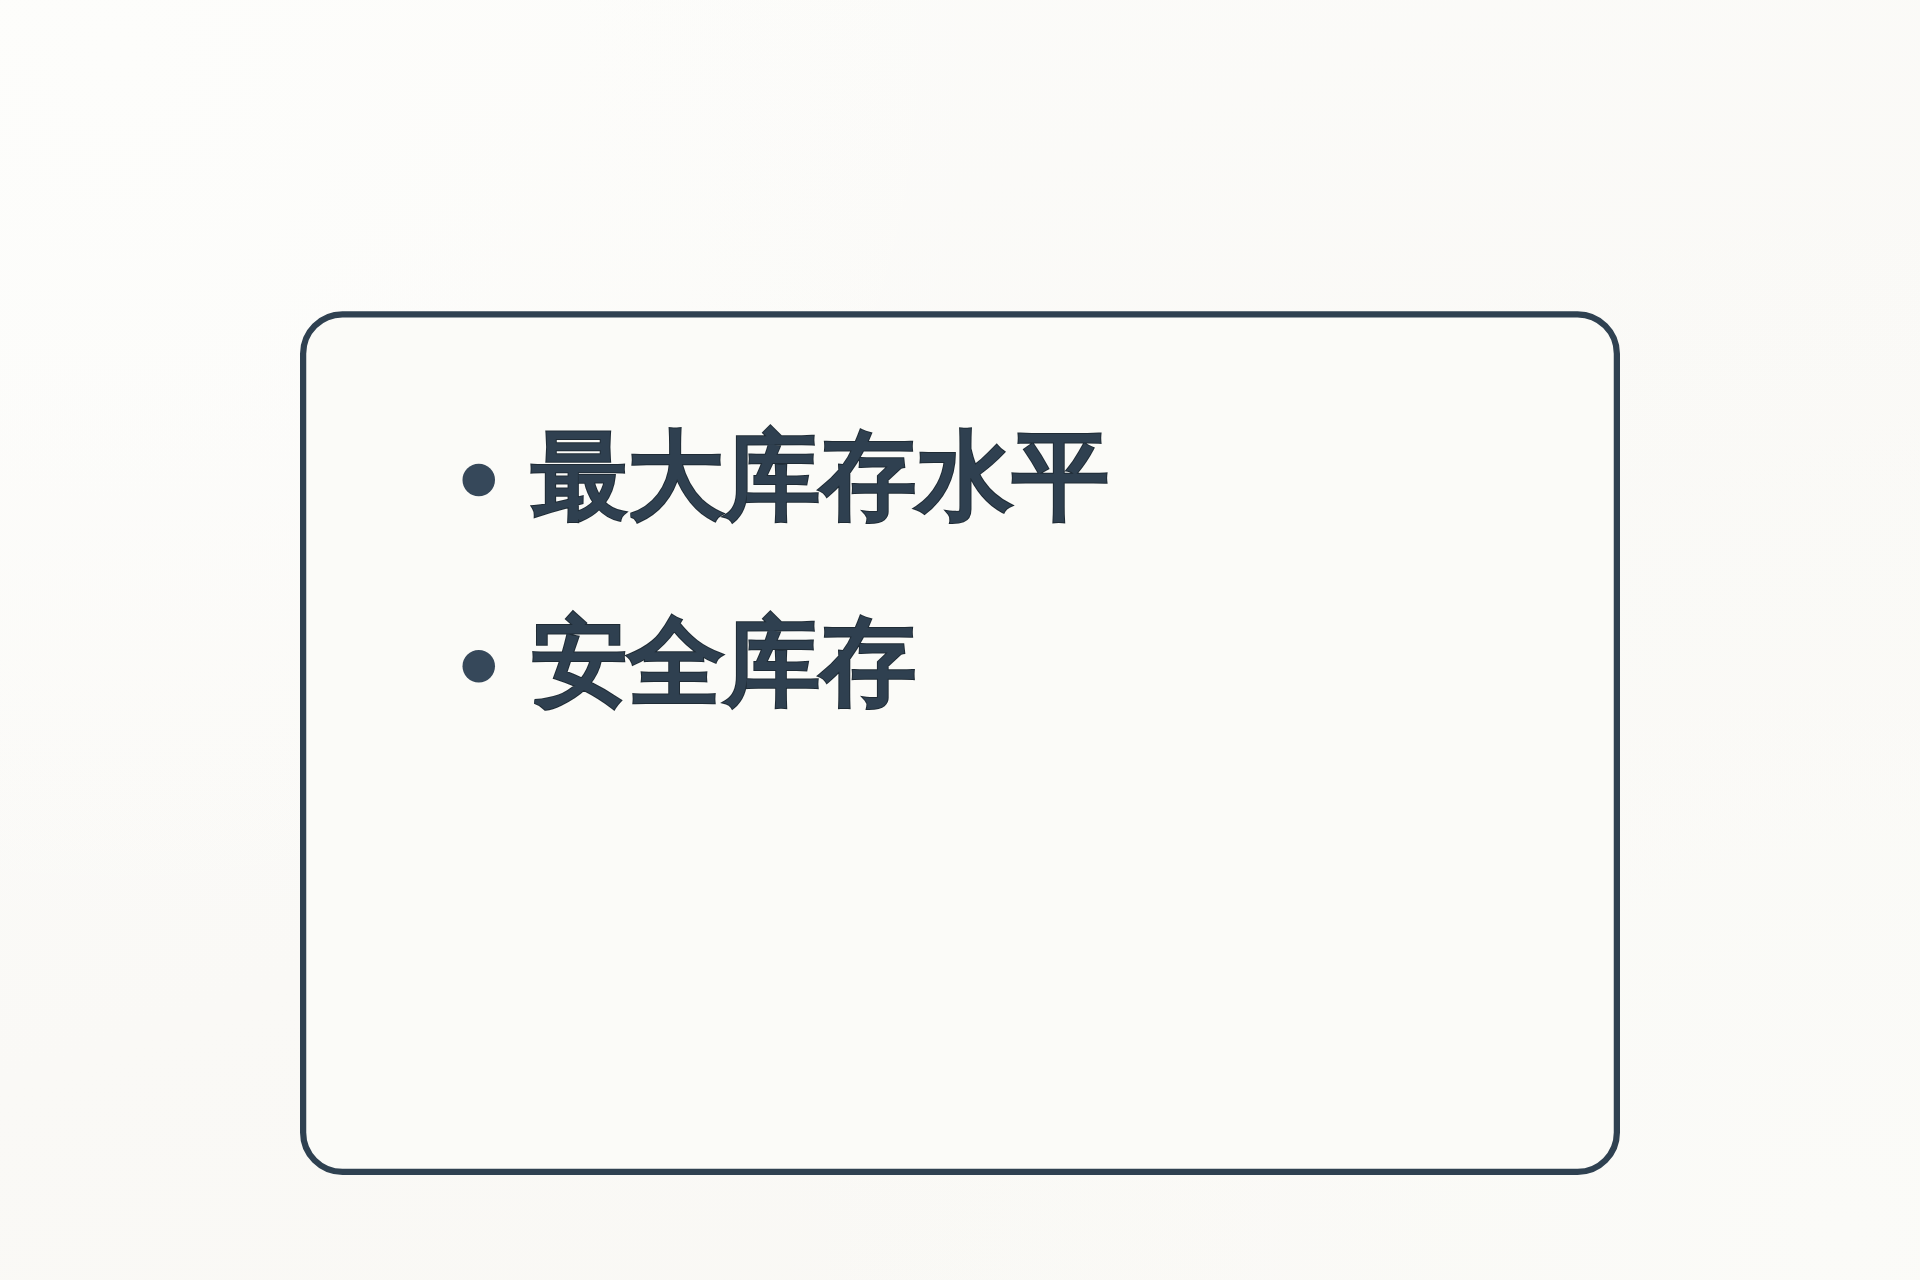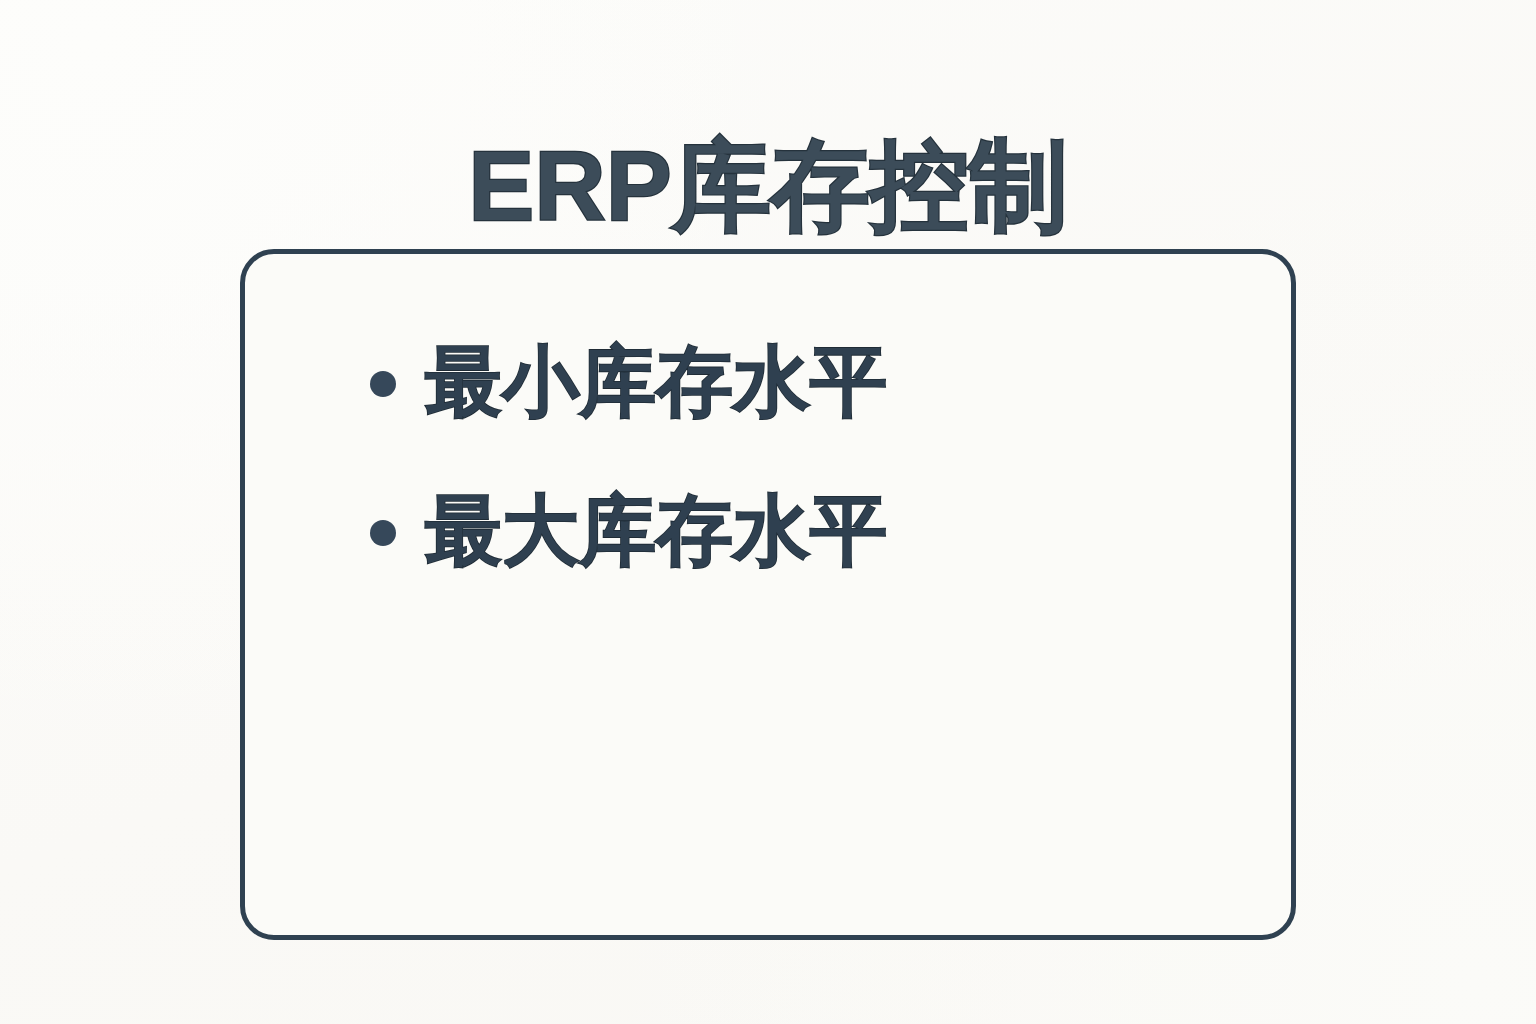--- a/index.html
+++ b/index.html
@@ -97,33 +97,32 @@
     white-space: nowrap;
   }
 </style>
 </head>
 <body>
 
 <div class="paper-wash"></div>
 
 <div class="slide">
 
-  <h1 class="title">ERP库存控制</h1>
 
   <div class="card">
     <ul class="bullet-list">
 
-      <li class="bullet-item">
-        <span class="bullet-dot"></span>
-        <span class="bullet-label">最小库存水平</span>
-      </li>
 
       <li class="bullet-item">
         <span class="bullet-dot"></span>
         <span class="bullet-label">最大库存水平</span>
       </li>
 
+      <li class="bullet-item">
+        <span class="bullet-dot"></span>
+        <span class="bullet-label">安全库存</span>
+      </li>
 
 
     </ul>
   </div>
 
 </div>
 
 </body></html>

